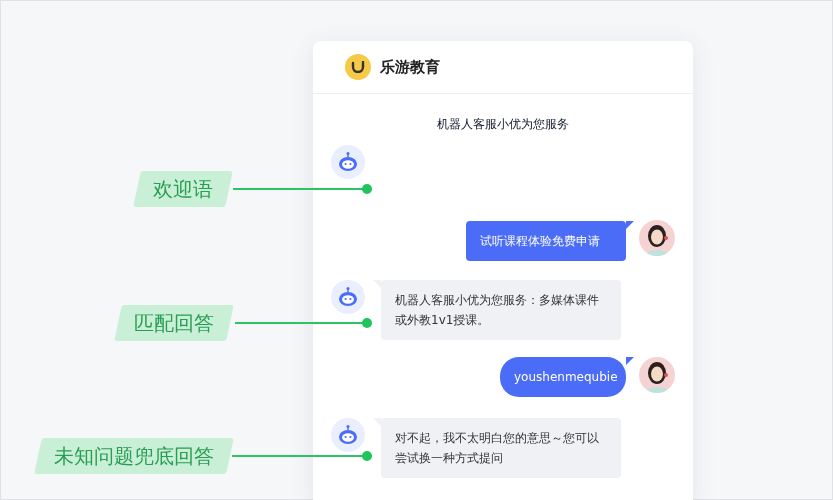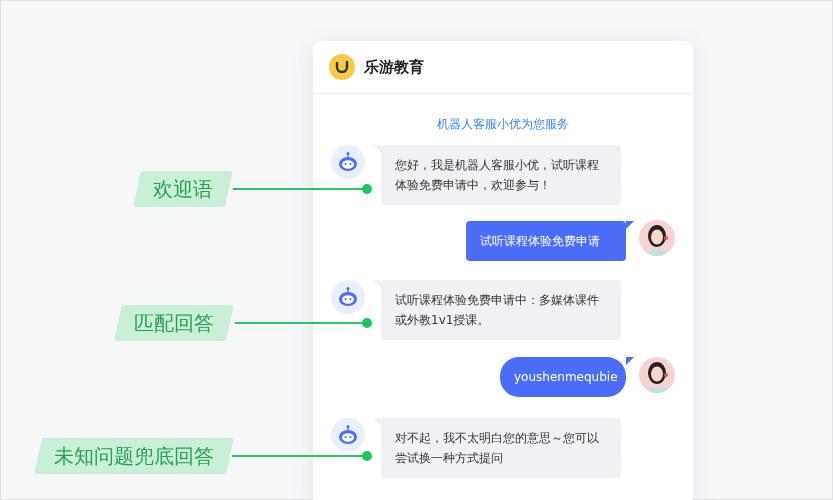--- a/index.html
+++ b/index.html
@@ -11,31 +11,31 @@
   .frame {
     position:absolute; left:0; top:0; width:831px; height:498px;
     border:1px solid #dfe1e5; background:#f6f7f9;
   }
   .card {
     position:absolute; left:313px; top:41px; width:380px; height:470px;
     background:#ffffff; border-radius:8px;
     box-shadow:0 4px 24px rgba(60,70,100,0.10);
   }
   .header {
-    height:52px; display:flex; align-items:center; padding-left:16px;
+    height:52px; display:flex; align-items:center; padding-left:32px;
     border-bottom:1px solid #eceef1;
   }
   .logo {
     width:26px; height:26px; border-radius:50%; background:#f7c948;
     display:flex; align-items:center; justify-content:center;
   }
   .brand { margin-left:9px; font-size:15px; color:#222; font-weight:bold; }
   .notice {
     position:absolute; top:75px; left:0; width:380px; text-align:center;
-    font-size:12px; color:#3b82f6;
+    font-size:12px; color:#0f172a;
   }
   .bot-avatar {
     position:absolute; left:18px; width:34px; height:34px; border-radius:50%;
     background:#e9efff; display:flex; align-items:center; justify-content:center;
   }
   .bot-bubble {
     position:absolute; left:68px; width:240px; background:#f0f1f4;
     border-radius:4px; padding:10px 14px; box-sizing:border-box;
     font-size:12px; line-height:20px; color:#333;
   }
@@ -89,21 +89,20 @@
   <div class="bot-avatar" style="top:104px;">
     <svg width="22" height="22" viewBox="0 0 22 22">
       <circle cx="11" cy="2.5" r="1.5" fill="#4a6cf7"></circle>
       <rect x="10.3" y="3" width="1.4" height="3" fill="#4a6cf7"></rect>
       <ellipse cx="11" cy="13" rx="9" ry="7" fill="#4a6cf7"></ellipse>
       <ellipse cx="11" cy="13.5" rx="6" ry="4.2" fill="#fff"></ellipse>
       <circle cx="8.6" cy="13" r="1.1" fill="#4a6cf7"></circle>
       <circle cx="13.4" cy="13" r="1.1" fill="#4a6cf7"></circle>
     </svg>
   </div>
-  <div class="bot-bubble" style="top:104px;">您好，我是机器人客服小优，试听课程体验免费申请中，欢迎参与！</div>
 
   <div class="user-bubble" style="top:180px; left:153px; width:160px;">试听课程体验免费申请中?</div>
   <div class="user-avatar" style="top:179px;">
     <svg width="36" height="36" viewBox="0 0 36 36">
       <ellipse cx="18" cy="16" rx="9" ry="11" fill="#2b1f1f"></ellipse>
       <ellipse cx="18" cy="17" rx="6" ry="7.5" fill="#f6d9c7"></ellipse>
       <path d="M6 36 C8 28 28 28 30 36 Z" fill="#bfe3dc"></path>
       <circle cx="27" cy="18" r="2" fill="#d9534f"></circle>
     </svg>
   </div>
@@ -111,21 +110,21 @@
   <div class="bot-avatar" style="top:239px;">
     <svg width="22" height="22" viewBox="0 0 22 22">
       <circle cx="11" cy="2.5" r="1.5" fill="#4a6cf7"></circle>
       <rect x="10.3" y="3" width="1.4" height="3" fill="#4a6cf7"></rect>
       <ellipse cx="11" cy="13" rx="9" ry="7" fill="#4a6cf7"></ellipse>
       <ellipse cx="11" cy="13.5" rx="6" ry="4.2" fill="#fff"></ellipse>
       <circle cx="8.6" cy="13" r="1.1" fill="#4a6cf7"></circle>
       <circle cx="13.4" cy="13" r="1.1" fill="#4a6cf7"></circle>
     </svg>
   </div>
-  <div class="bot-bubble" style="top:239px;">试听课程体验免费申请中：多媒体课件或外教1v1授课。</div>
+  <div class="bot-bubble" style="top:239px;">机器人客服小优为您服务：多媒体课件或外教1v1授课。</div>
 
   <div class="user-bubble" style="top:316px; left:187px; width:126px;border-radius:19px;">youshenmequbie</div>
   <div class="user-avatar" style="top:316px;">
     <svg width="36" height="36" viewBox="0 0 36 36">
       <ellipse cx="18" cy="16" rx="9" ry="11" fill="#2b1f1f"></ellipse>
       <ellipse cx="18" cy="17" rx="6" ry="7.5" fill="#f6d9c7"></ellipse>
       <path d="M6 36 C8 28 28 28 30 36 Z" fill="#bfe3dc"></path>
       <circle cx="27" cy="18" r="2" fill="#d9534f"></circle>
     </svg>
   </div>

